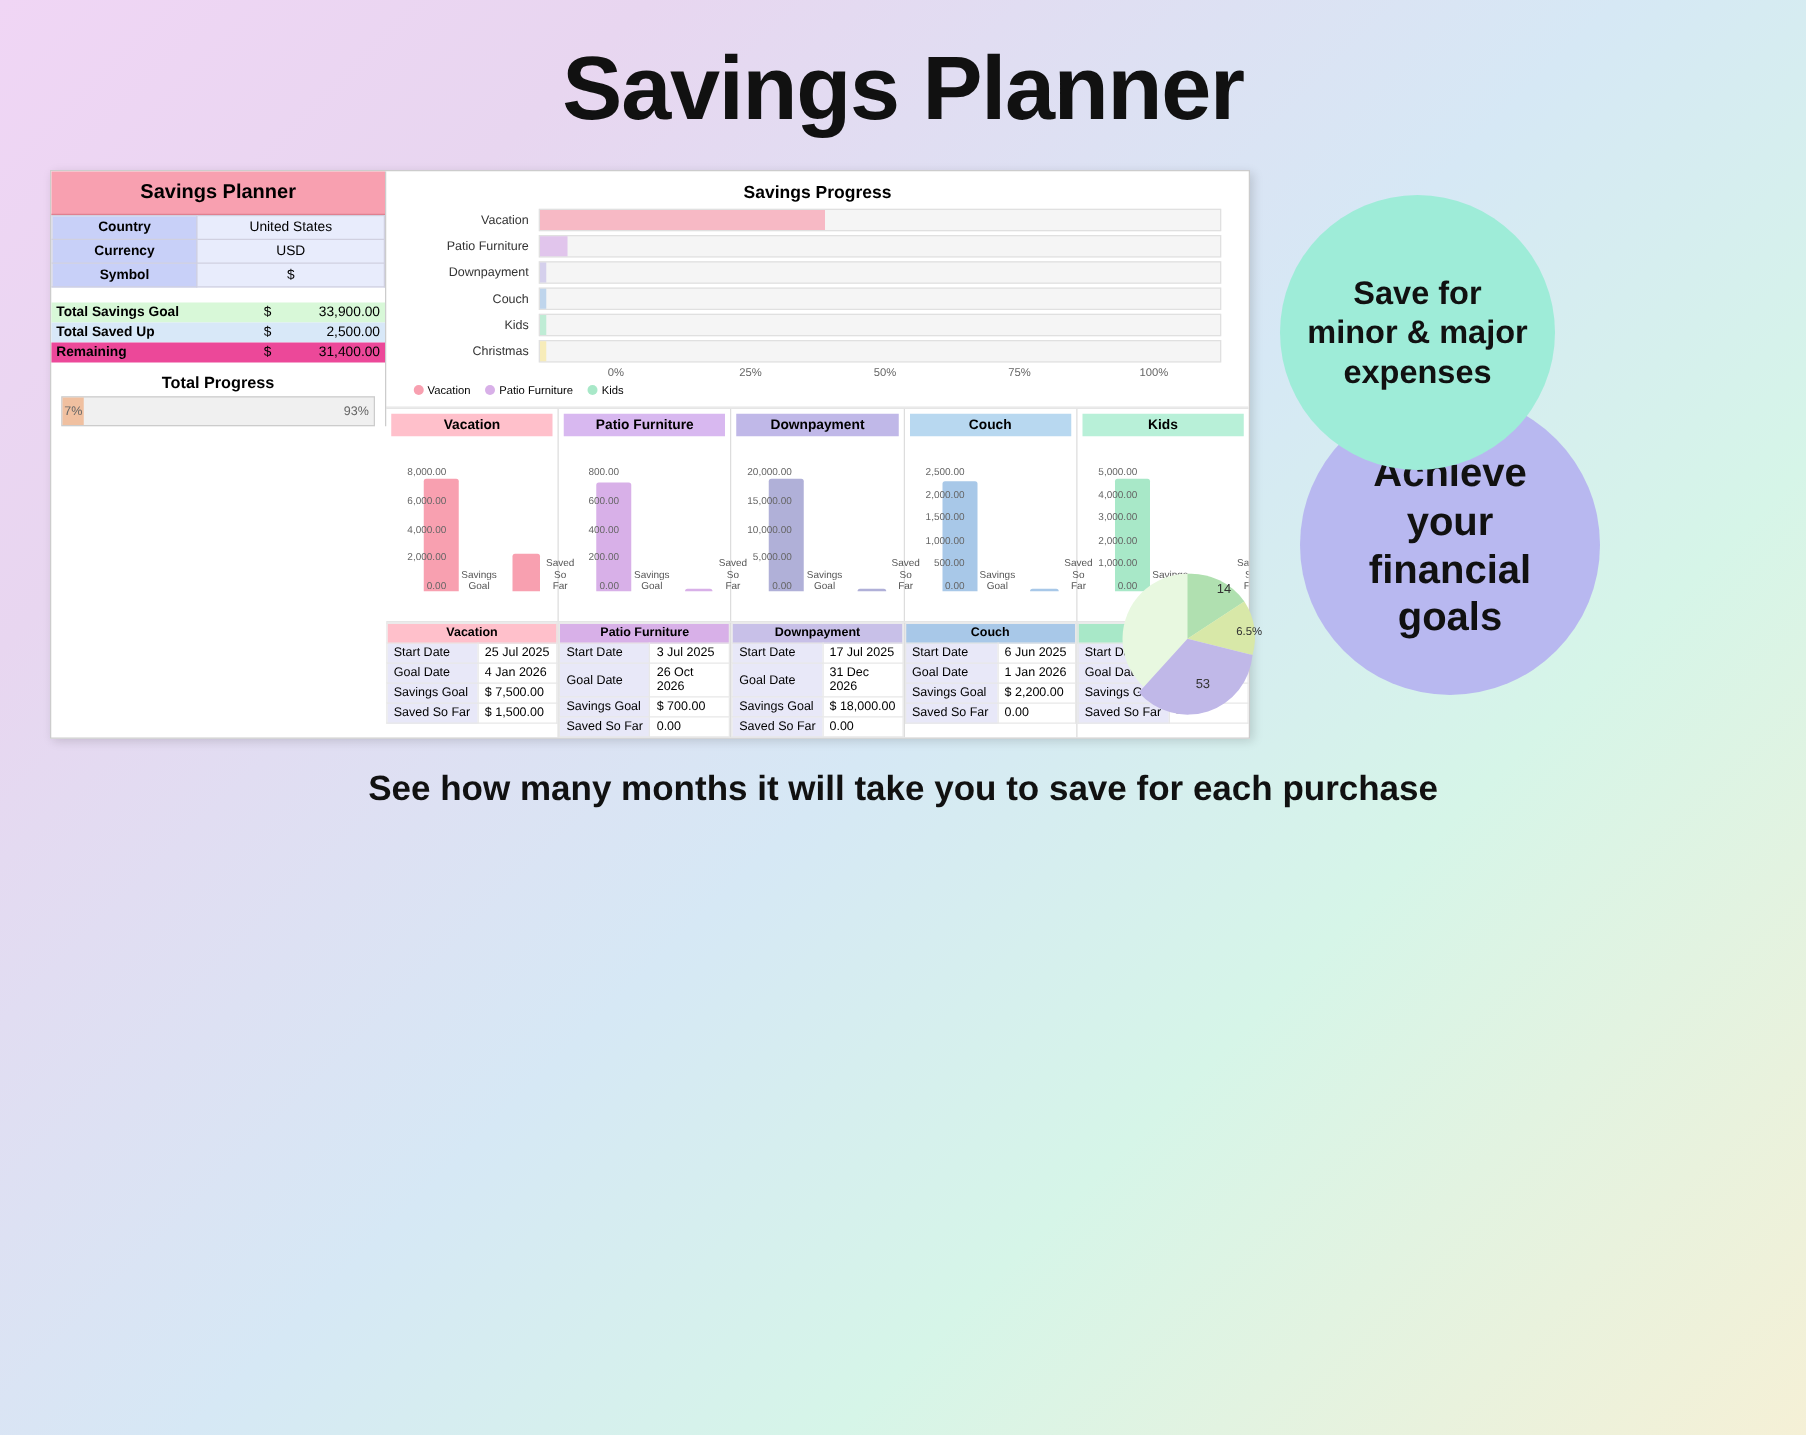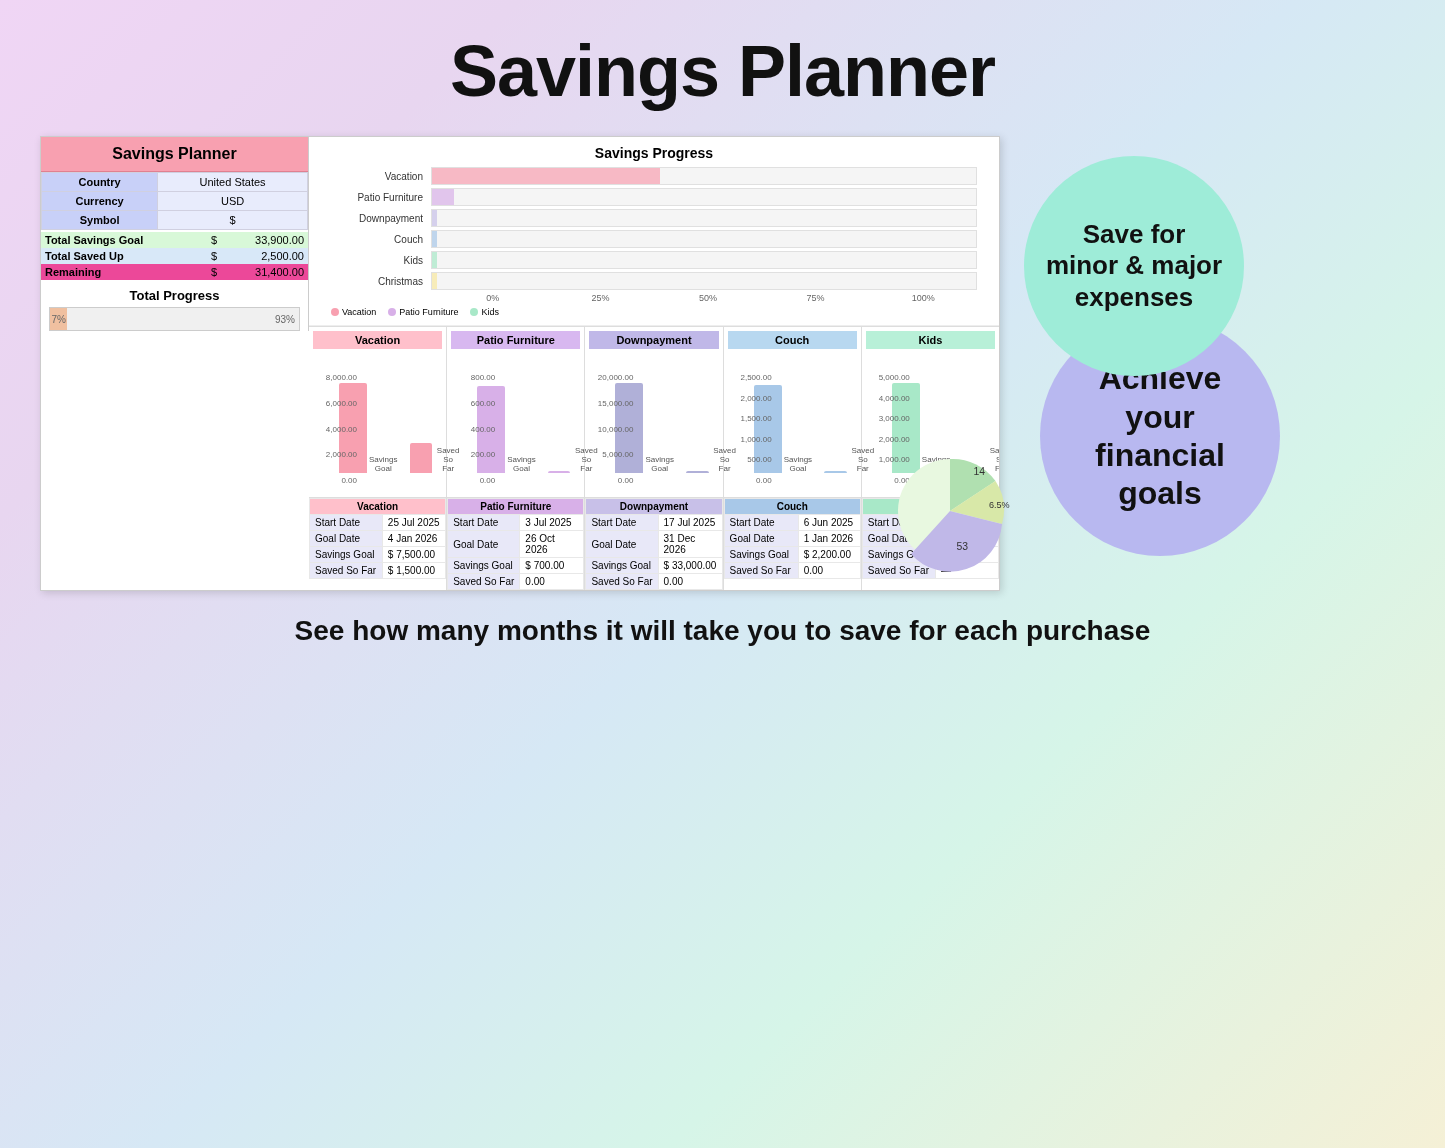--- a/index.html
+++ b/index.html
@@ -63,21 +63,21 @@
     .ss-table .label-cell {
       background: #c8d0f8;
       font-weight: 600;
       text-align: center;
     }
     .ss-table .value-cell {
       background: #e8ecfc;
       text-align: center;
     }
     .ss-summary {
-      margin-top: 2px;
+      margin-top: 12px;
     }
     .ss-summary-row {
       display: flex;
       align-items: center;
       font-size: 11px;
       padding: 2px 4px;
     }
     .ss-summary-row.green-bg { background: #d8f8d8; }
     .ss-summary-row.blue-bg { background: #d8e8f8; }
     .ss-summary-row.yellow-bg { background: #ec4899; }
@@ -249,21 +249,21 @@
     .mini-bar-xlabel {
       font-size: 8px;
       text-align: center;
       color: #555;
       margin-top: 2px;
     }
     .mini-y-labels {
       position: absolute;
       left: 0;
       top: 20px;
-      bottom: 8px;
+      bottom: 20px;
       display: flex;
       flex-direction: column;
       justify-content: space-between;
       font-size: 8px;
       color: #666;
       width: 48px;
       text-align: right;
       padding-right: 4px;
     }
 
@@ -651,21 +651,21 @@
               <tr>
                     <td class="row-label">Start Date</td>
                     <td>17 Jul 2025</td>
                   </tr>
               <tr>
                     <td class="row-label">Goal Date</td>
                     <td>31 Dec 2026</td>
                   </tr>
               <tr>
                     <td class="row-label">Savings Goal</td>
-                    <td>$    33,000.00</td>
+                    <td>$    18,000.00</td>
                   </tr>
               <tr>
                     <td class="row-label">Saved So Far</td>
                     <td>0.00</td>
                   </tr>
             </tbody>
               </table>
           </div>
 
           <div class="info-table">

